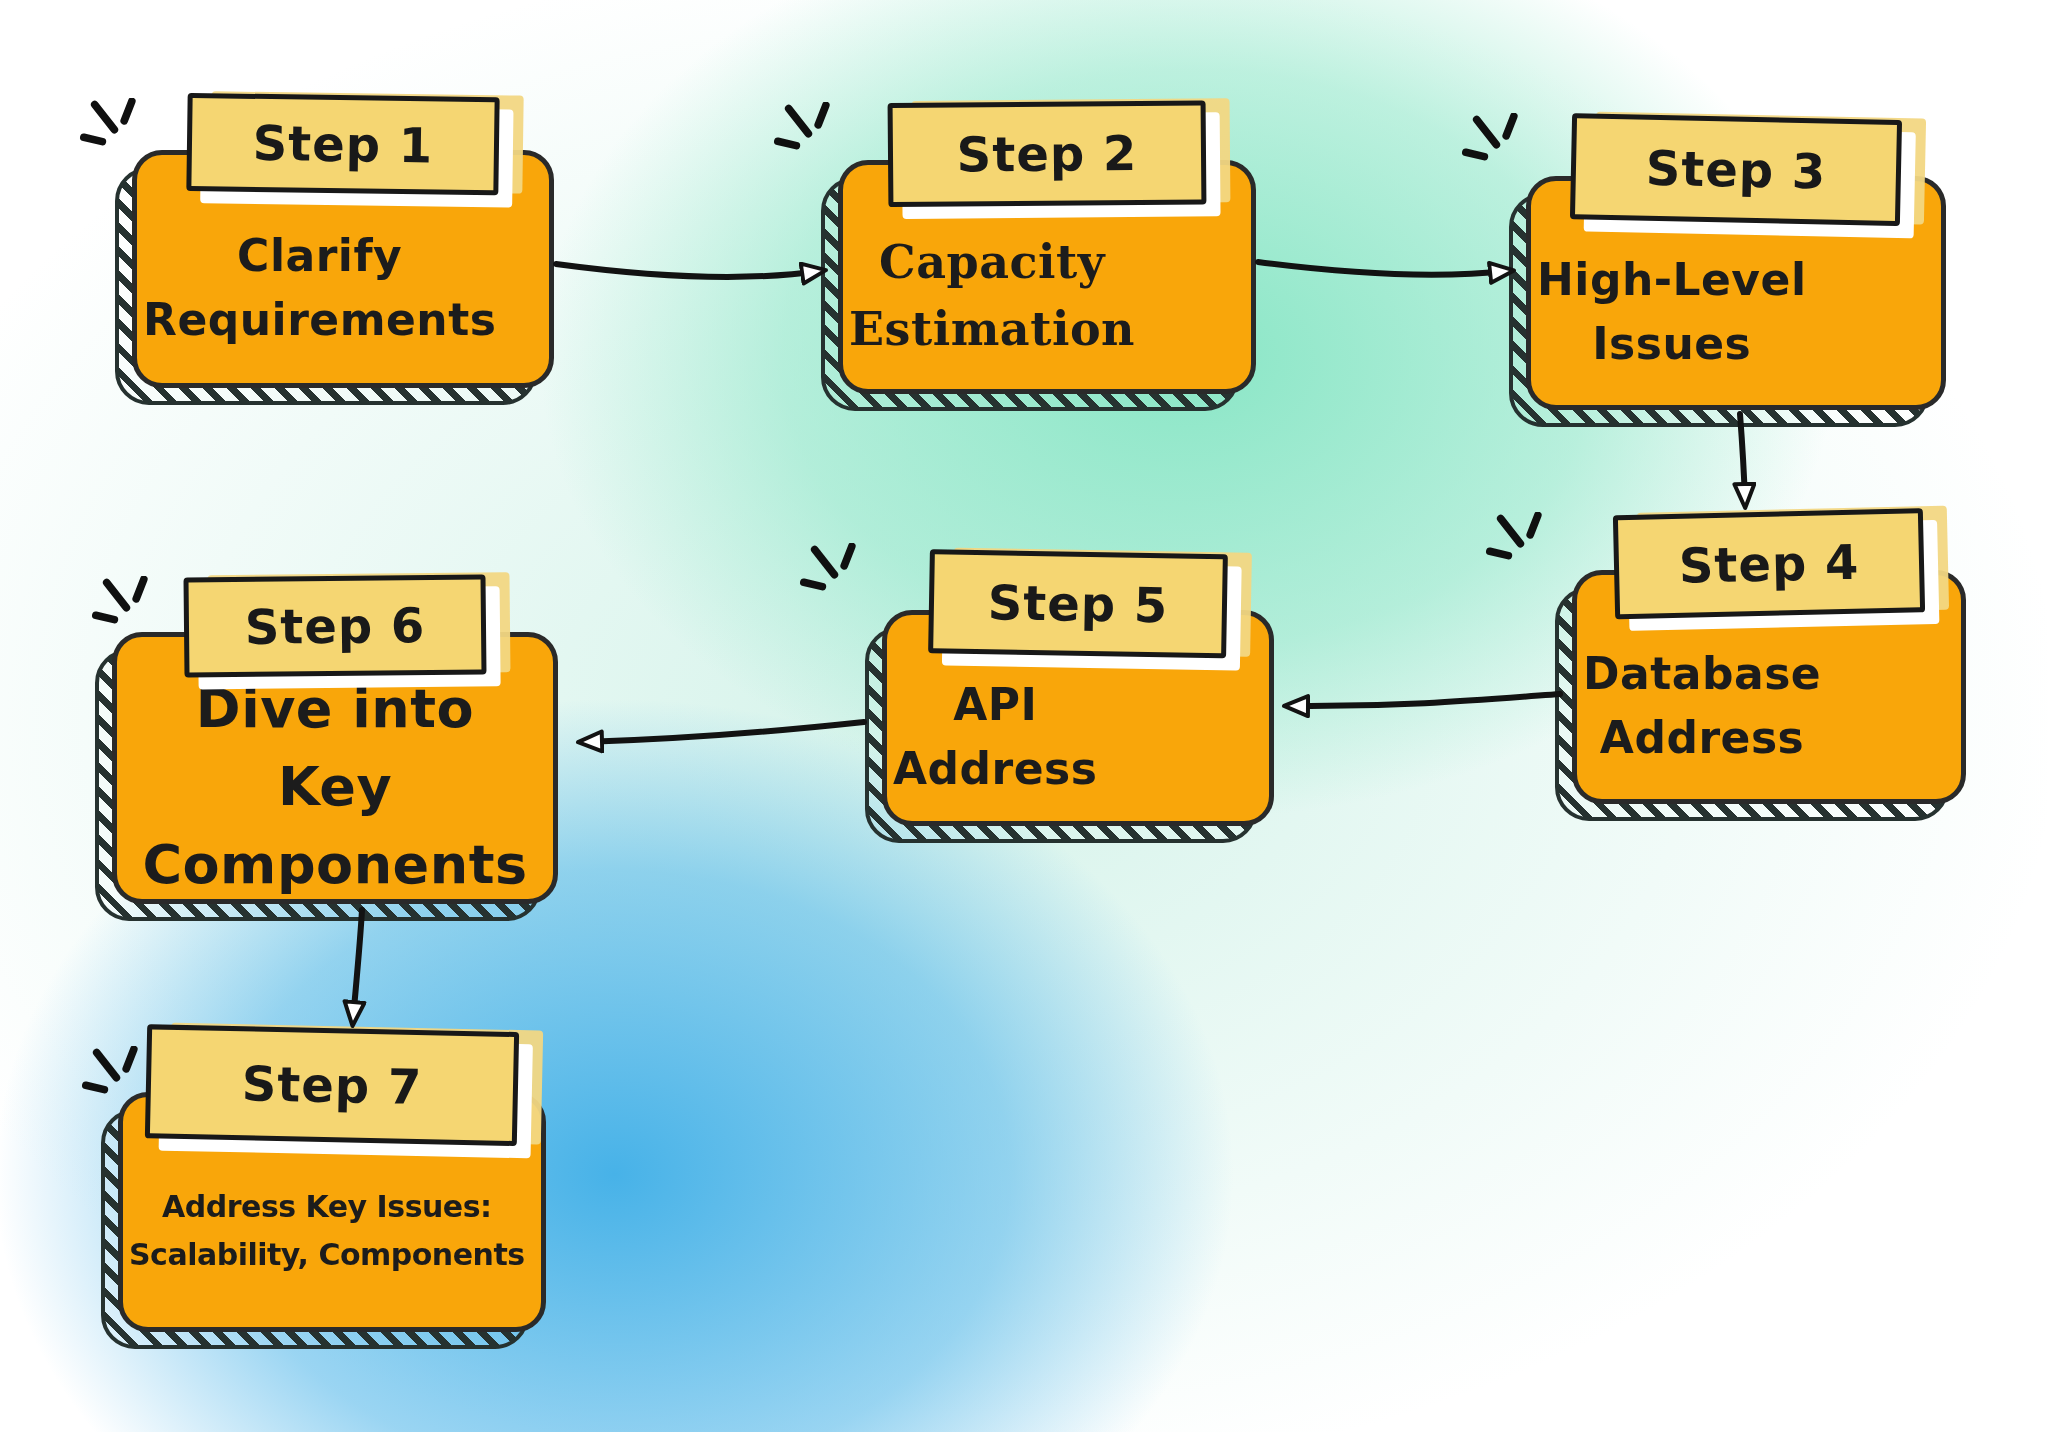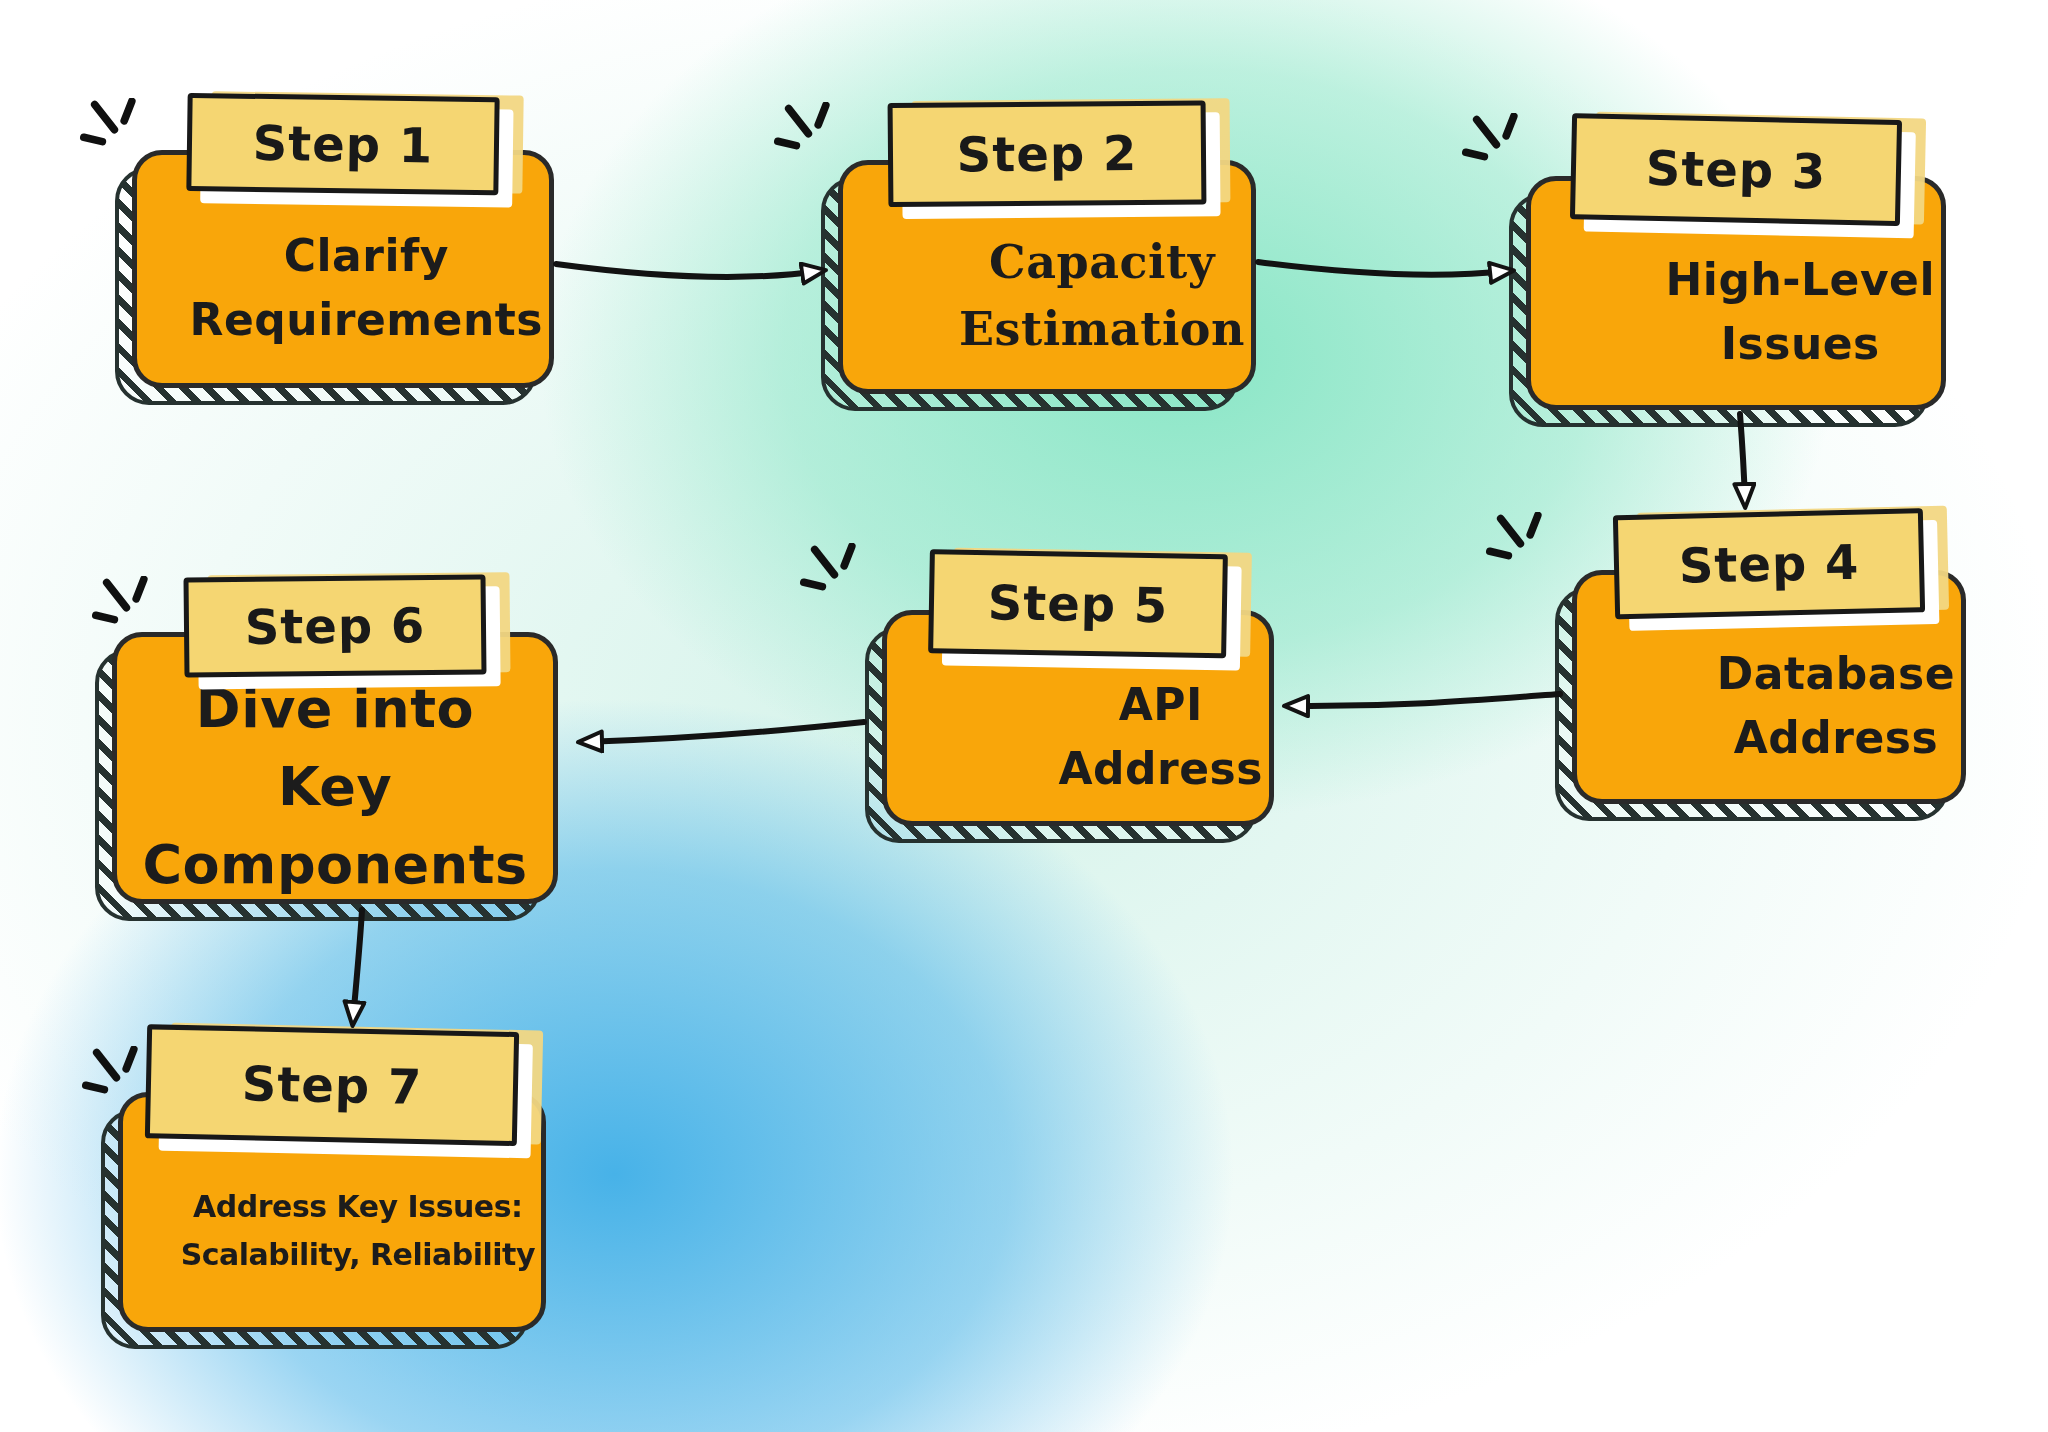--- a/index.html
+++ b/index.html
@@ -24,21 +24,21 @@
     border:4px solid #263230;
     background:repeating-linear-gradient(45deg,#263230 0 7px, rgba(0,0,0,0) 7px 17px);
     z-index:1;
   }
   .card{
     position:absolute; inset:0;
     background:#F9A60A;
     border:5px solid #2A2A2A;
     border-radius:30px;
     box-sizing:border-box;
-    display:flex; align-items:center; justify-content:flex-end;
+    display:flex; align-items:center; justify-content:flex-start;
     text-align:center;
     padding:46px 6px 8px 6px;
     z-index:2;
   }
   .desc{
     white-space:pre-line;
     font-weight:bold;
     font-size:44px;
     line-height:1.45;
     color:#1c1c1c;
@@ -199,18 +199,18 @@
       <div class="desc">Dive into
 Key Components</div>
     </div>
     <div class="banner">Step 6</div>
   </div>
 
   <div class="step s7">
     <div class="hatch"></div>
     <div class="card">
       <div class="desc">Address Key Issues:
-Scalability, Reliability</div>
+Scalability, Components</div>
     </div>
     <div class="banner">Step 7</div>
   </div>
 
 </div>
 
 </body></html>

